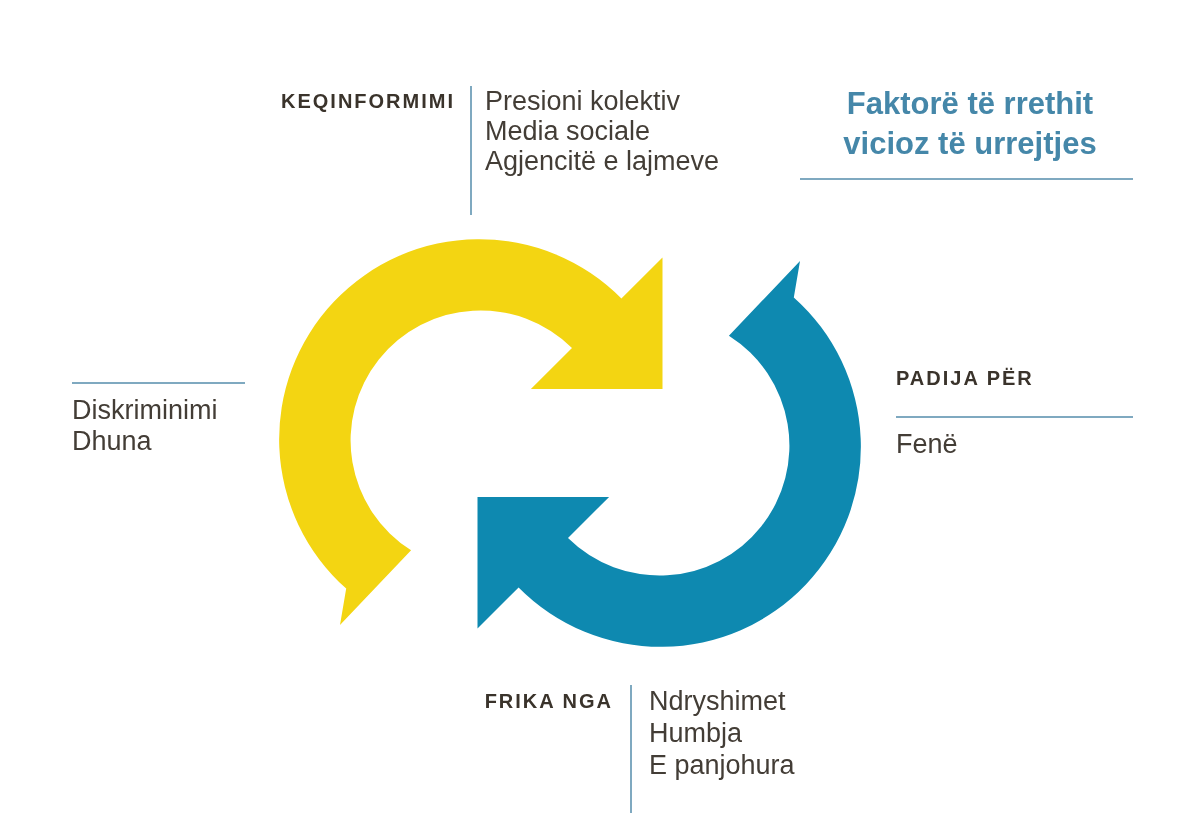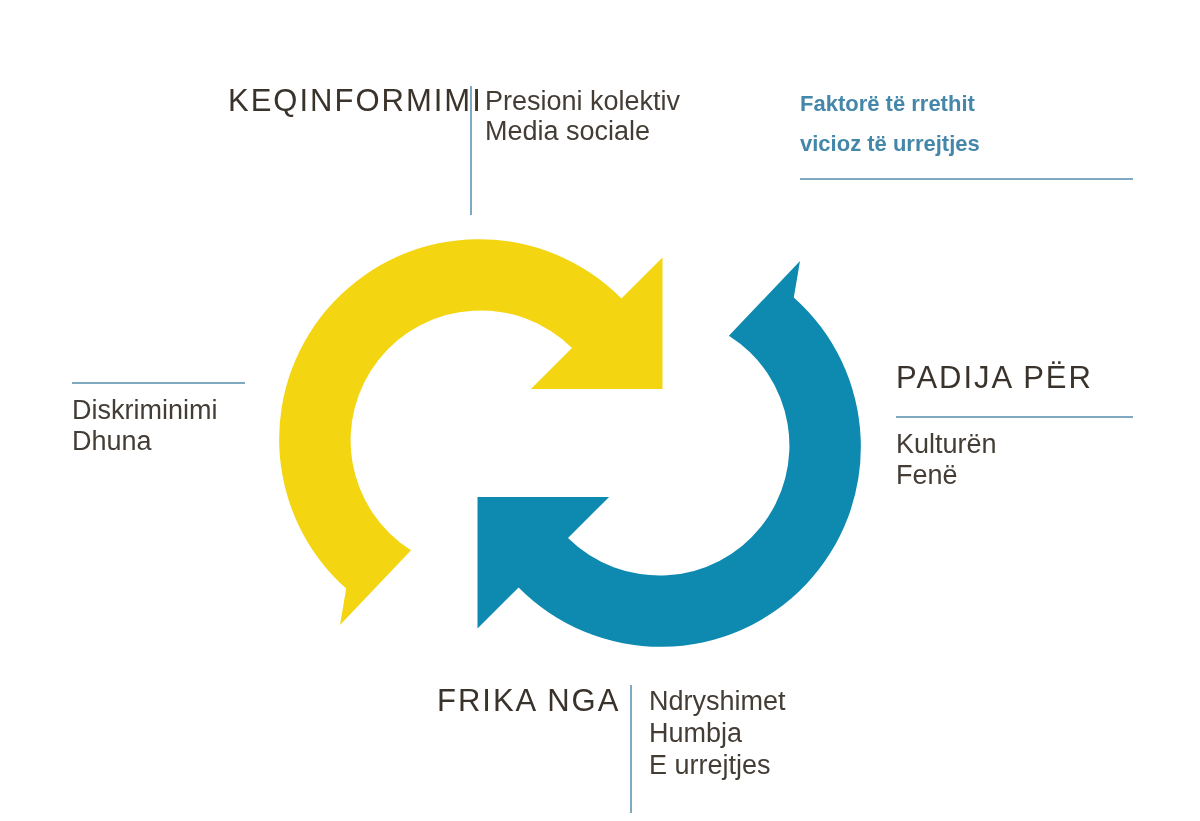--- a/index.html
+++ b/index.html
@@ -12,34 +12,34 @@
     --body-dark:#433D36;
   }
   *{margin:0;padding:0;box-sizing:border-box;}
   html,body{width:1200px;height:821px;overflow:hidden;background:var(--bg);
     font-family:"Liberation Sans","DejaVu Sans",sans-serif;}
   .canvas{position:relative;width:1200px;height:821px;background:var(--bg);}
   .cycle-svg{position:absolute;left:0;top:0;width:1200px;height:821px;}
   .arrow-yellow{fill:var(--yellow);}
   .arrow-blue{fill:var(--arrow-blue);}
 
-  .sec-header{font-size:31px;font-weight:normal;letter-spacing:2px;color:var(--header-dark);line-height:28px;white-space:nowrap;}
+  .sec-header{font-size:20px;font-weight:bold;letter-spacing:2px;color:var(--header-dark);line-height:28px;white-space:nowrap;}
   .sec-list{list-style:none;font-size:27px;color:var(--body-dark);line-height:31px;white-space:nowrap;}
   .vline{width:2px;background:var(--rule-blue);flex:0 0 auto;}
   .hrule{height:2px;background:var(--rule-blue);}
 
   
   .section-top{position:absolute;left:228px;top:86px;display:flex;align-items:flex-start;}
   .section-top .sec-header{width:227px;text-align:right;margin-right:15px;margin-top:1px;}
   .section-top .vline{height:129px;}
   .section-top .sec-list{margin-left:13px;line-height:30px;}
 
   
   .title-block{position:absolute;left:800px;top:84px;width:340px;}
-  .title-line{display:block;font-size:22px;font-weight:bold;color:var(--title-blue);line-height:40px;}
+  .title-line{display:block;font-size:31px;font-weight:bold;color:var(--title-blue);line-height:40px;text-align:center;}
   .title-block .hrule{width:333px;margin-top:14px;}
 
   
   .section-left{position:absolute;left:72px;top:358px;}
   .section-left .hrule{width:173px;margin-top:24px;margin-bottom:11px;}
 
   
   .section-right{position:absolute;left:896px;top:364px;}
   .section-right .hrule{width:237px;margin-top:24px;margin-bottom:11px;}
 
@@ -58,20 +58,21 @@
     <path class="arrow-yellow" d="M340,625 L346.2,588.6 A200,200 0 1 1 621.4,298.6 L662.5,257.5 L662.5,389.1 L530.9,389.1 L572,348 A130,130 0 1 0 411.1,550.3 Z"></path>
     <path class="arrow-blue" d="M800,261 L793.8,297.4 A200,200 0 1 1 518.6,587.4 L477.5,628.5 L477.5,496.9 L609.1,496.9 L568,538 A130,130 0 1 0 728.9,335.7 Z"></path>
   </svg>
 
   <div class="section-top">
     <div class="sec-header">KEQINFORMIMI</div>
     <div class="vline"></div>
     <ul class="sec-list">
       <li>Presioni kolektiv</li>
       <li>Media sociale</li>
+      <li>Agjencitë e lajmeve</li>
     </ul>
   </div>
 
   <div class="title-block">
     <span class="title-line">Faktorë të rrethit</span>
     <span class="title-line">vicioz të urrejtjes</span>
     <div class="hrule"></div>
   </div>
 
   <div class="section-left">
@@ -79,28 +80,27 @@
     <ul class="sec-list">
       <li>Diskriminimi</li>
       <li>Dhuna</li>
     </ul>
   </div>
 
   <div class="section-right">
     <div class="sec-header">PADIJA PËR</div>
     <div class="hrule"></div>
     <ul class="sec-list">
-      <li>Kulturën</li>
       <li>Fenë</li>
     </ul>
   </div>
 
   <div class="section-bottom">
     <div class="sec-header">FRIKA NGA</div>
     <div class="vline"></div>
     <ul class="sec-list">
       <li>Ndryshimet</li>
       <li>Humbja</li>
-      <li>E urrejtjes</li>
+      <li>E panjohura</li>
     </ul>
   </div>
 
 </div>
 
 </body></html>

